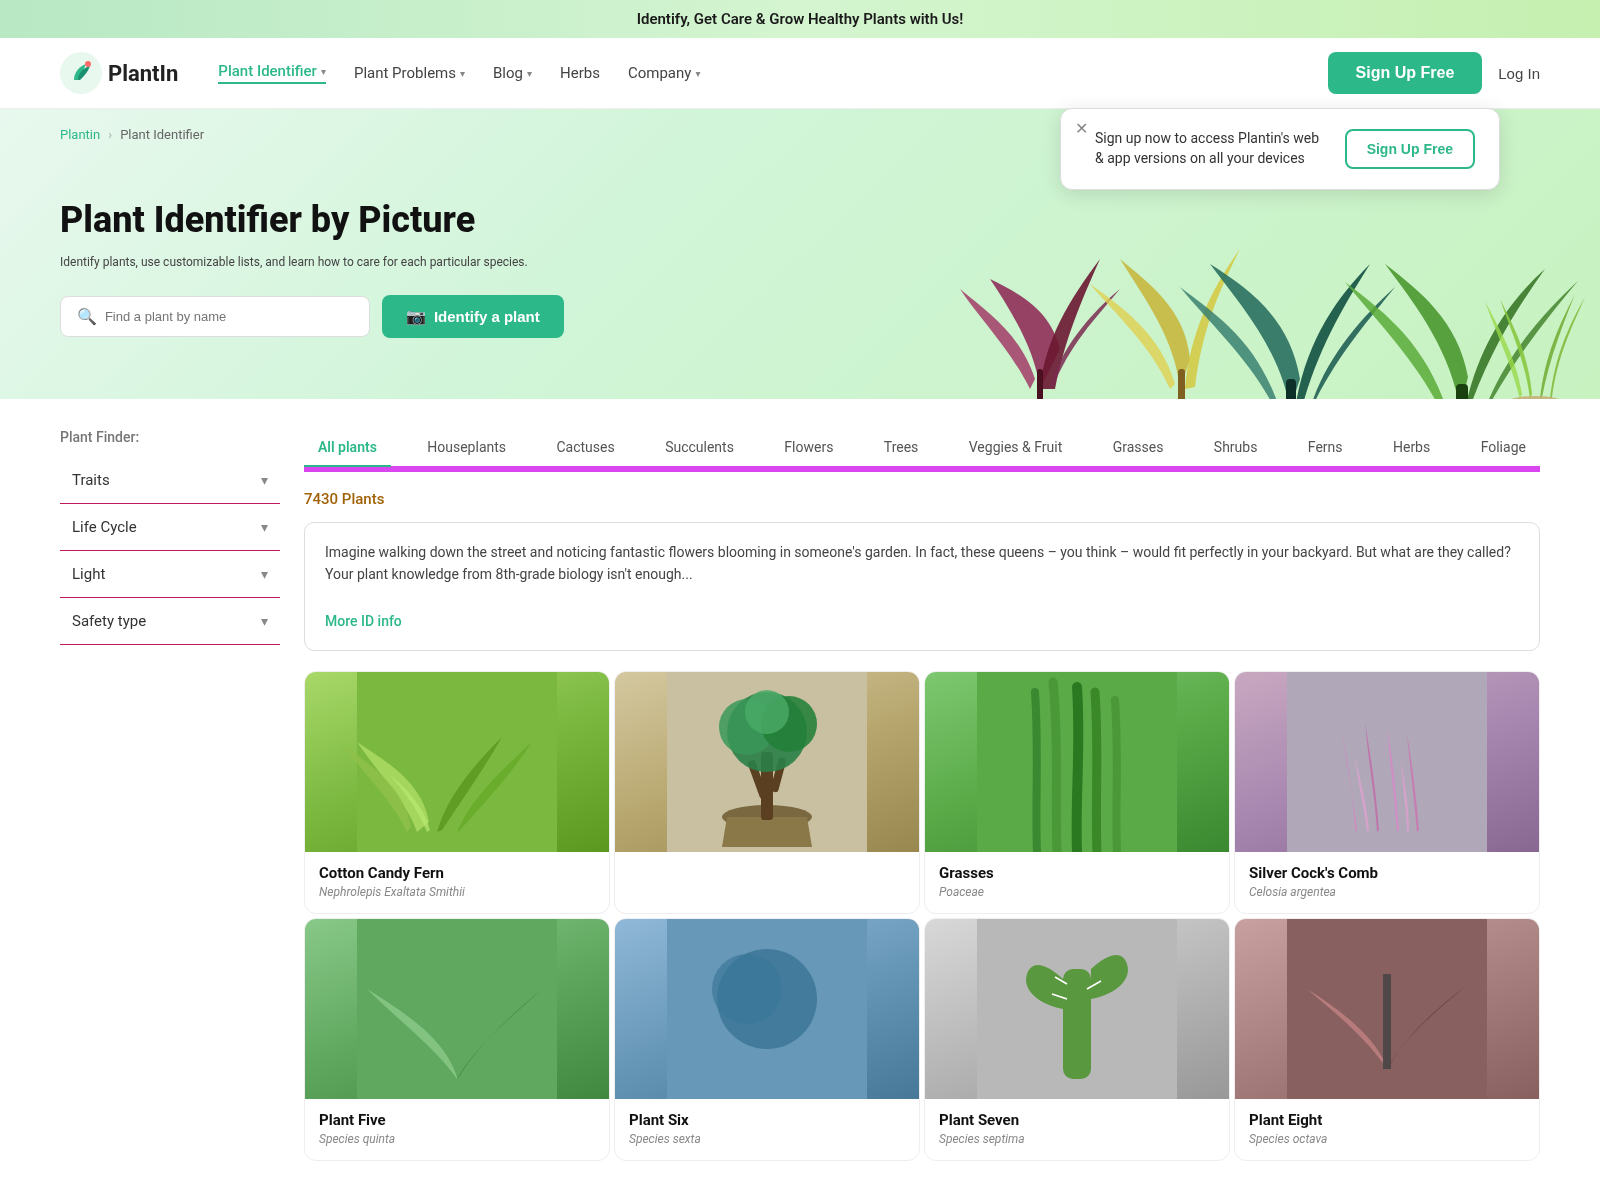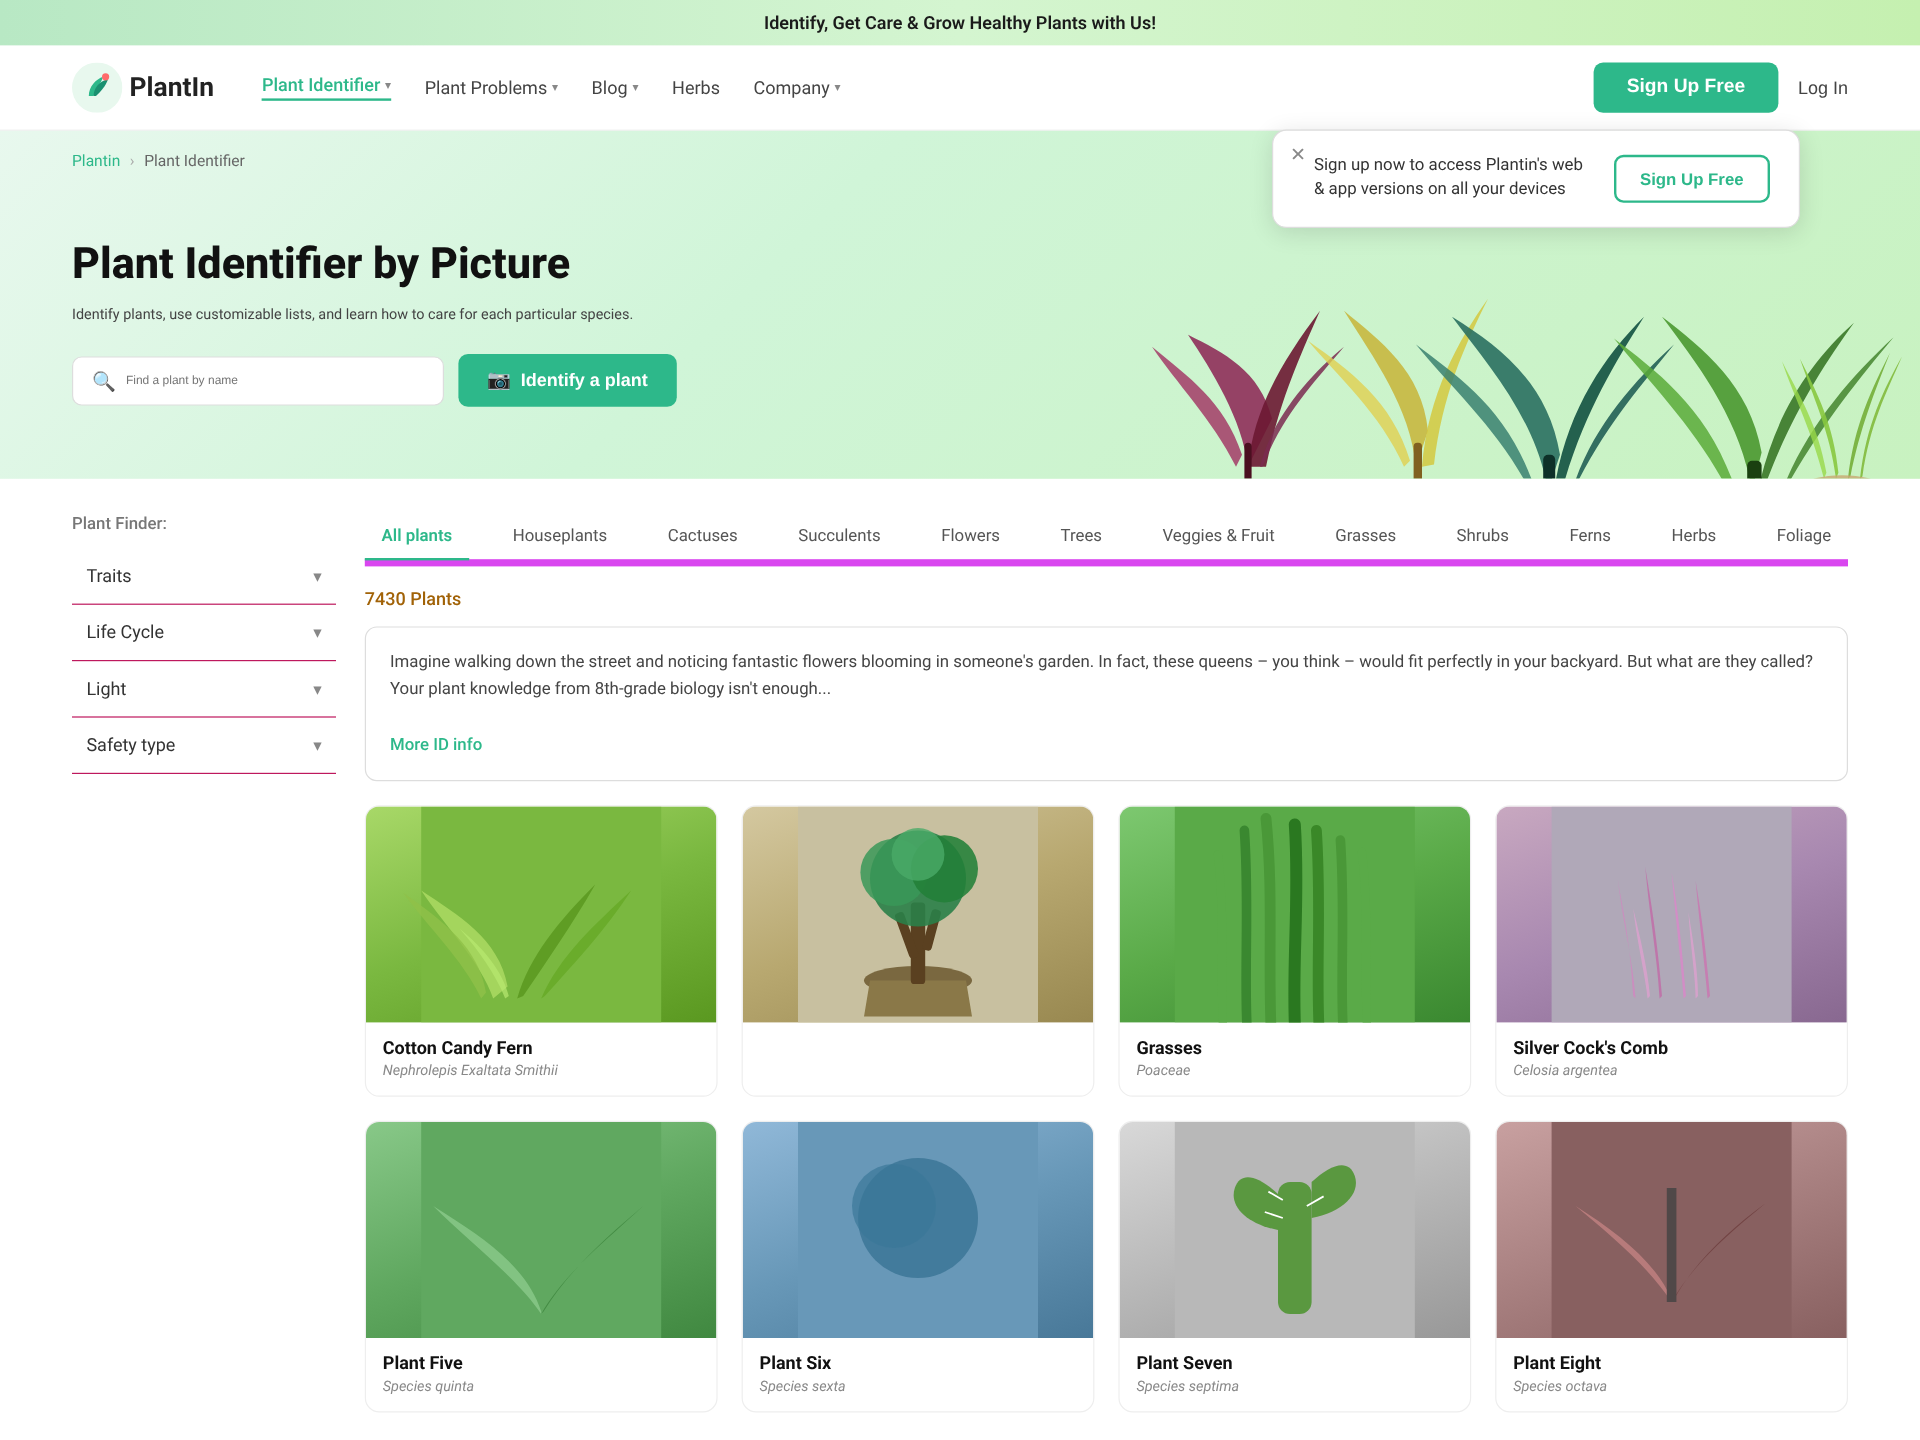--- a/index.html
+++ b/index.html
@@ -169,21 +169,21 @@
       background: #fff;
       border: 1px solid #ddd;
       border-radius: 8px;
       padding: 10px 16px;
       width: 310px;
       gap: 8px;
     }
     .hero-search input {
       border: none;
       outline: none;
-      font-size: 10px;
+      font-size: 13px;
       color: #8b5cf6;
       width: 100%;
       background: transparent;
     }
     .search-icon-glyph {
       color: #aaa;
       font-size: 16px;
     }
     .btn-identify {
       background: #2db88a;
@@ -317,21 +317,21 @@
       font-size: 14px;
       font-weight: 500;
       display: block;
       margin-top: 24px;
     }
 
     
     .plant-grid {
       display: grid;
       grid-template-columns: repeat(4, 1fr);
-      gap: 20px;
+      gap: 4px;
     }
     .plant-card {
       border-radius: 12px;
       overflow: hidden;
       border: 1px solid #eee;
       background: #fff;
       cursor: pointer;
     }
     .plant-card-img {
       width: 100%;

